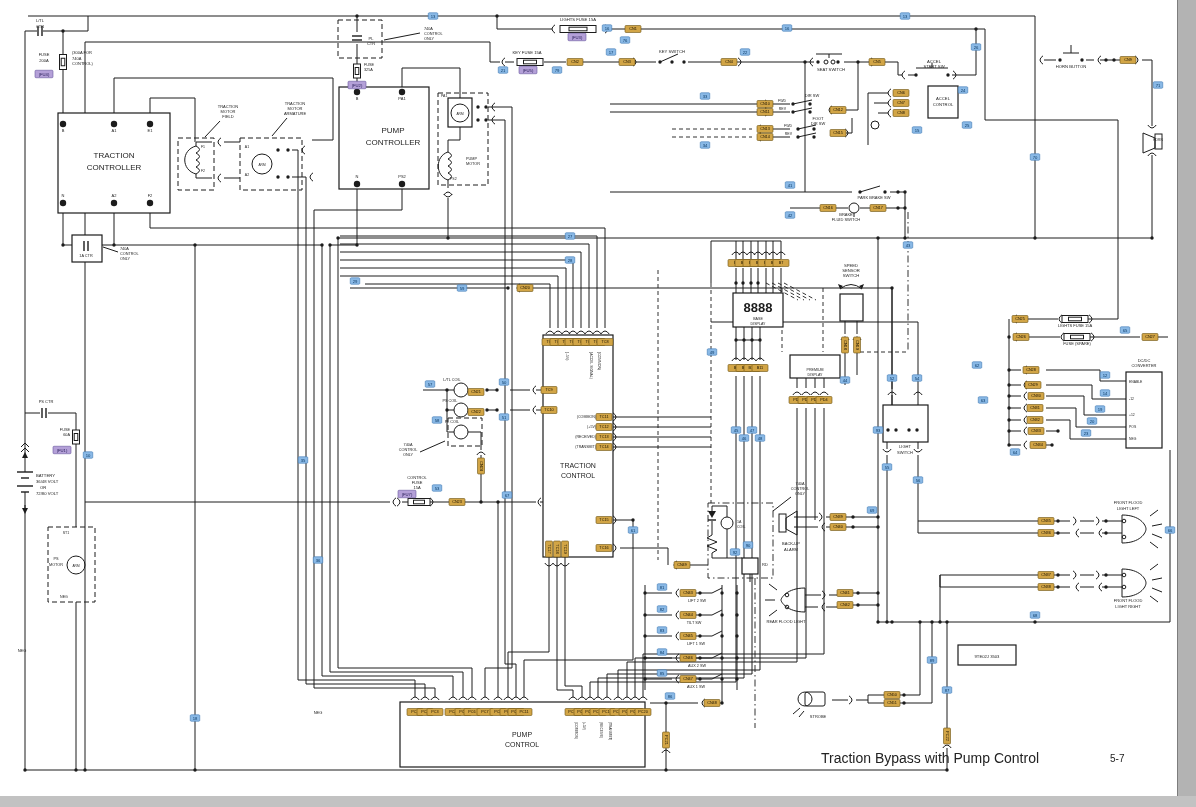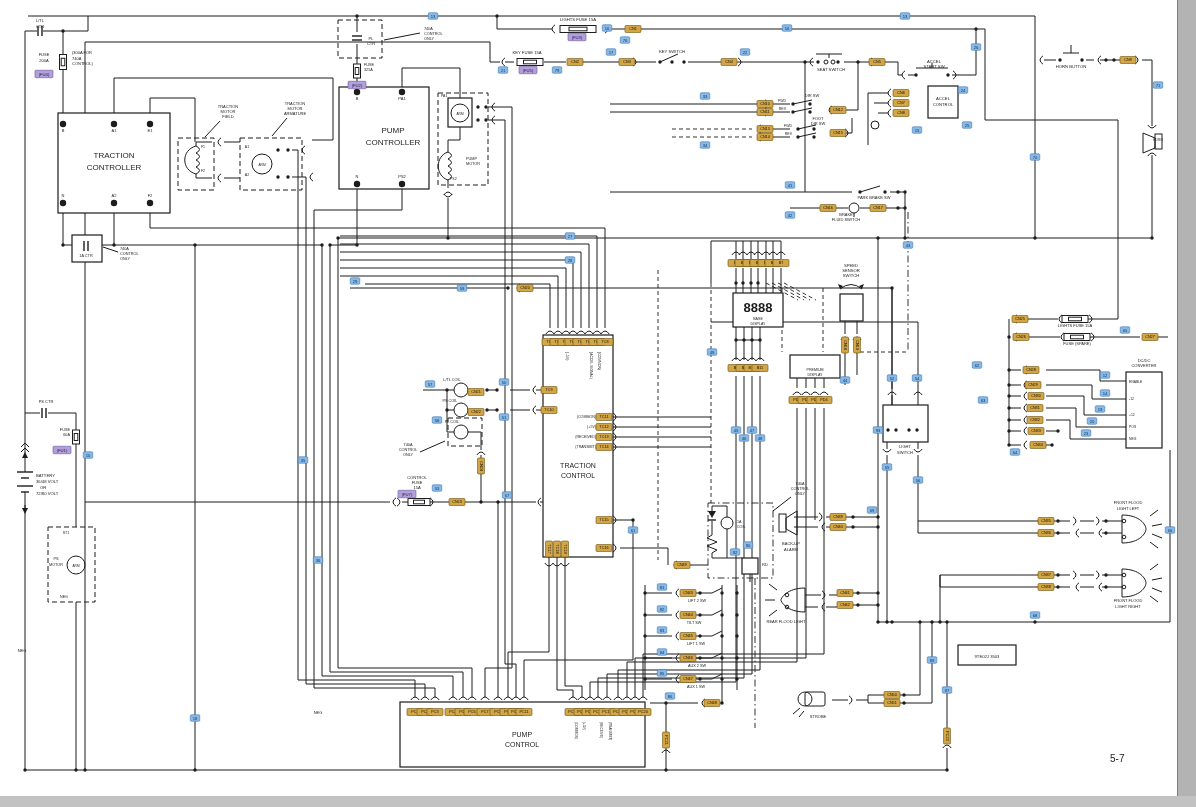--- a/index.html
+++ b/index.html
@@ -1349,16 +1349,17 @@
         <text x="66" y="534" font-size="3.6" text-anchor="middle" class="lbl">ST1</text>
         <text x="56" y="560" font-size="3.8" text-anchor="middle" class="lbl">PS</text>
         <text x="56" y="565.5" font-size="3.8" text-anchor="middle" class="lbl">MOTOR</text>
         <text x="76" y="567" font-size="3.2" text-anchor="middle" class="lbl">ARM</text>
         <text x="64" y="598" font-size="3.6" text-anchor="middle" class="lbl">NEG</text>
         <text x="22" y="652" font-size="4" text-anchor="middle" class="lbl">NEG</text>
         <text x="318" y="714" font-size="4" text-anchor="middle" class="lbl">NEG</text>
         <text x="987" y="657.5" font-size="4.2" text-anchor="middle" class="lbl">9TE02J 3503</text>
       </g>
   </svg>
+  <div id="title-overlay">Traction Bypass with Pump Control</div>
   <div id="page-num">5-7</div>
   <div id="gutter"></div>
   <div id="bottomstrip"></div>
 </div>
 
 </body></html>

